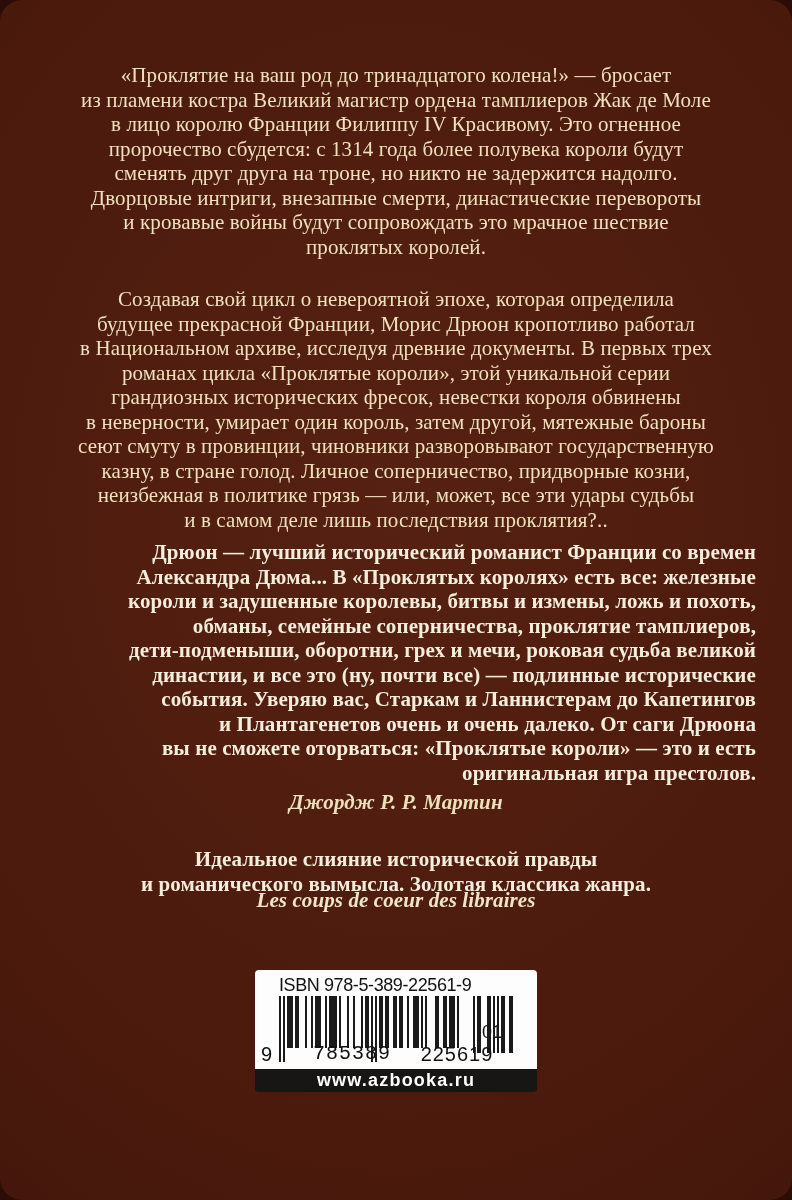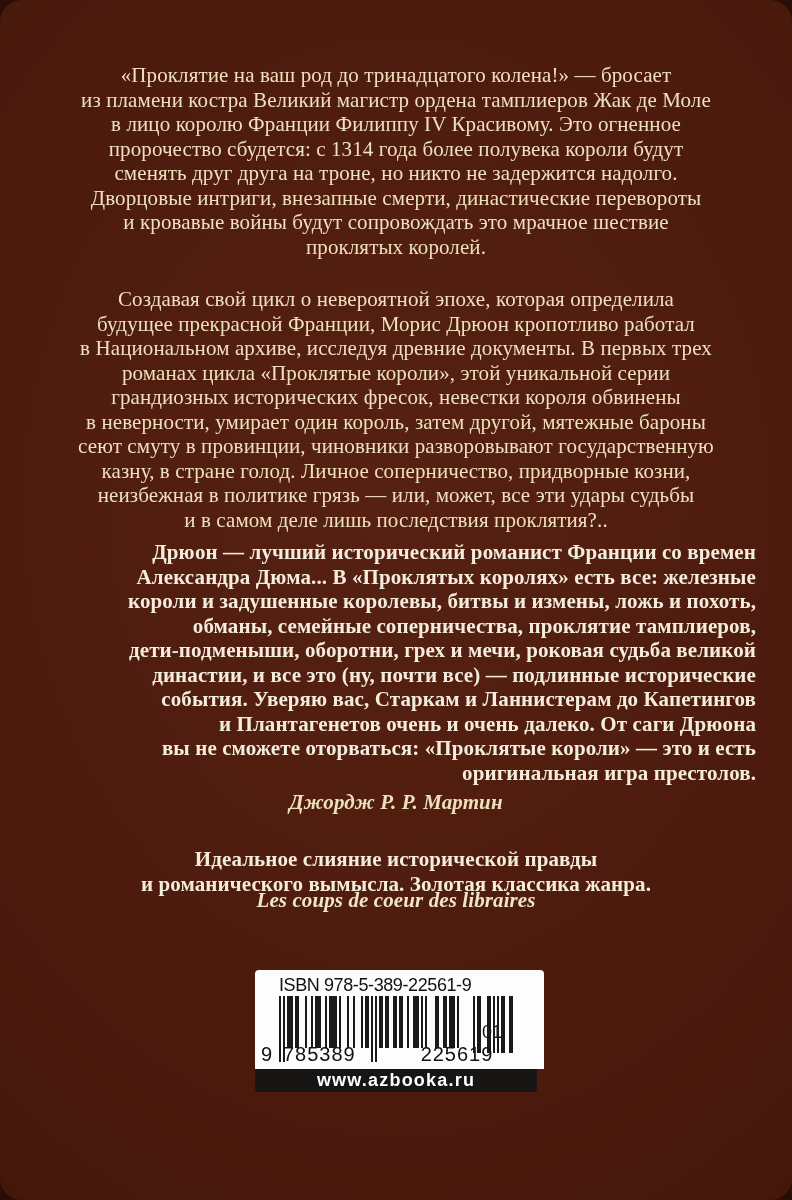--- a/index.html
+++ b/index.html
@@ -36,40 +36,39 @@
   .bc-wrap{
     position:absolute;left:255px;top:970px;width:282px;
   }
   .bc-white{
     position:relative;
     width:282px;height:99px;
     background:#fdfdfd;
     border-radius:4px 4px 0 0;
     color:#111;
     font-family:"Liberation Sans","DejaVu Sans",sans-serif;
-    padding-left:7px;
   }
   .bc-isbn{
     position:absolute;top:5px;left:24px;width:190px;
     text-align:center;font-size:18px;letter-spacing:-0.4px;white-space:nowrap;
   }
   .bc-addon-label{
     position:absolute;top:5px;left:214px;width:46px;
     text-align:center;font-size:18px;margin-top:47px;
   }
   .bc-ean{position:absolute;left:24px;top:26px;width:190px;height:66px;}
   .bc-addon{position:absolute;left:216px;top:26px;width:42px;height:57px;}
   .bc-ean svg rect,.bc-addon svg rect{fill:#1a1a1a;}
   .bc-lead{
     position:absolute;left:6px;top:74px;width:18px;
     font-size:20px;line-height:20px;
   }
   .bc-dl{
     position:absolute;left:28px;top:74px;width:108px;
-    text-align:left;font-size:20px;line-height:20px;letter-spacing:1px;white-space:nowrap;
+    text-align:right;font-size:20px;line-height:20px;letter-spacing:1px;white-space:nowrap;font-family:Liberation Mono, monospace;
   }
   .bc-dr{
     position:absolute;left:122px;top:74px;width:88px;
     text-align:center;font-size:20px;line-height:20px;letter-spacing:1px;white-space:nowrap;margin-left:36px;
   }
   .bc-site{
     width:282px;height:23px;
     background:#171614;
     border-radius:0 0 4px 4px;
     color:#ffffff;

